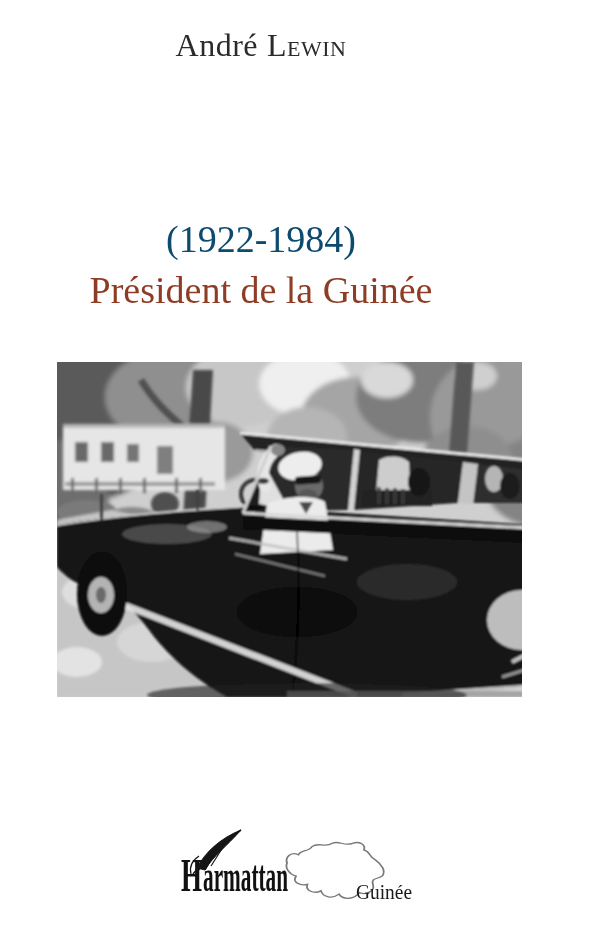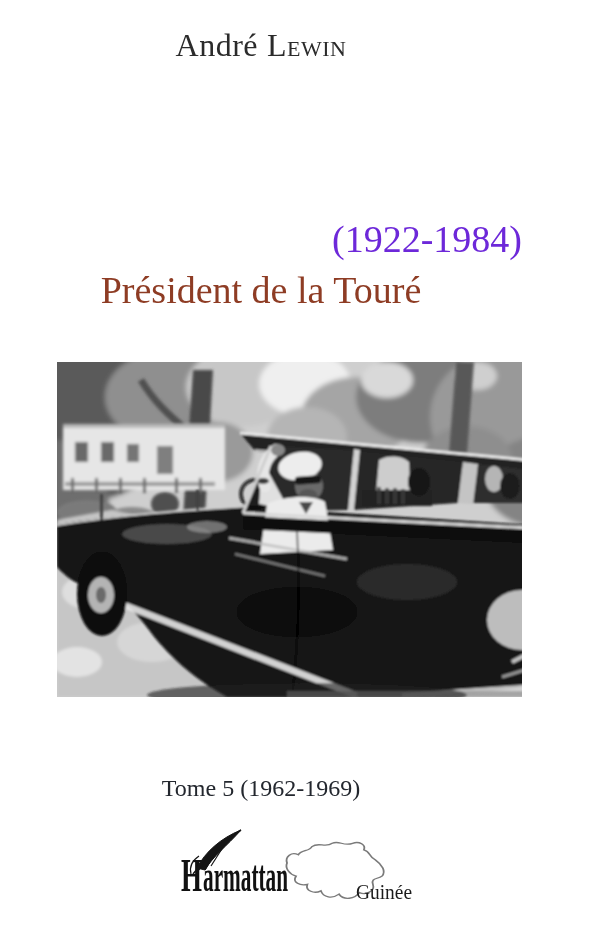--- a/index.html
+++ b/index.html
@@ -4,42 +4,42 @@
 <style>
   html,body{margin:0;padding:0;background:#ffffff;}
   body{width:600px;height:934px;font-family:"Liberation Serif",serif;}
   .cover{position:relative;width:522px;height:934px;background:#fff;overflow:hidden;}
   .txt{position:absolute;left:0;right:0;text-align:center;line-height:1;white-space:nowrap;}
   .author{top:29px;font-size:32px;color:#2b2b2b;letter-spacing:.5px;}
   .author .first{margin-right:9px;}
   .sc{font-variant:small-caps;}
   .title{top:158px;margin:0;font-size:48px;font-weight:bold;color:#8e3c24;
          font-variant:small-caps;letter-spacing:.5px;}
-  .years{top:220px;font-size:38px;color:#6d28d9;text-align:right;}
+  .years{top:220px;font-size:38px;color:#0c4a6e;}
   .subtitle{top:271px;font-size:38px;color:#8e3c24;}
   .volume{top:776px;font-size:24px;color:#23272e;}
   .photo{position:absolute;left:57px;top:362px;width:493px;height:335px;margin:0;
          overflow:hidden;background:#cfcfcf;}
   .photo svg{display:block;}
   .logo{position:absolute;left:179px;top:824px;width:250px;height:100px;}
   .logo svg{display:block;overflow:visible;}
 </style>
 </head>
 <body>
 
 <div class="cover">
 
   <div class="txt author">
     <span class="first">André</span><span class="sc">Lewin</span>
   </div>
 
 
   <div class="txt years">(1922-1984)</div>
 
-  <div class="txt subtitle">Président de la Touré</div>
+  <div class="txt subtitle">Président de la Guinée</div>
 
   <figure class="photo" aria-label="Black-and-white photograph: Ahmed Sékou Touré in white cap and sunglasses salutes from the front seat of a dark Citroën DS; trees and a white colonial building in the background.">
     <svg width="493" height="335" viewBox="0 0 493 335">
       <defs>
         <filter id="b1" x="-5%" y="-5%" width="110%" height="110%">
             <feGaussianBlur stdDeviation="2.5"></feGaussianBlur>
           </filter>
         <filter id="b2" x="-5%" y="-5%" width="110%" height="110%">
             <feGaussianBlur stdDeviation="1.8"></feGaussianBlur>
           </filter>
@@ -162,21 +162,20 @@
         <ellipse cx="45" cy="232" rx="25" ry="42" fill="#0a0a0a"></ellipse>
         <ellipse cx="44" cy="233" rx="13" ry="18" fill="#b4b4b4"></ellipse>
         <ellipse cx="44" cy="233" rx="5" ry="8" fill="#6a6a6a"></ellipse>
 
         <rect x="230" y="329" width="263" height="6" fill="#9a9a9a" opacity=".8"></rect>
         <ellipse cx="250" cy="333" rx="160" ry="12" fill="#222222" opacity=".6"></ellipse>
       </g>
     </svg>
   </figure>
 
-  <div class="txt volume">Tome 5 (1962-1969)</div>
 
   <div class="logo">
     <svg width="250" height="100" viewBox="0 0 250 100">
 
       <text x="2" y="67" font-family="Liberation Serif, serif" font-weight="bold" font-size="46" fill="#111111" textLength="21" lengthAdjust="spacingAndGlyphs">H</text>
       <text x="24" y="67" font-family="Liberation Serif, serif" font-weight="bold" font-size="45" fill="#111111" textLength="85" lengthAdjust="spacingAndGlyphs">armattan</text>
 
       <g fill="#151515" stroke="#151515">
         <path d="M18,44 C26,28 42,14 62,6 C48,22 34,32 26,46 Z" stroke-width="1"></path>
         <path d="M14,50 C28,32 46,16 62,6" fill="none" stroke-width="1.5"></path>

